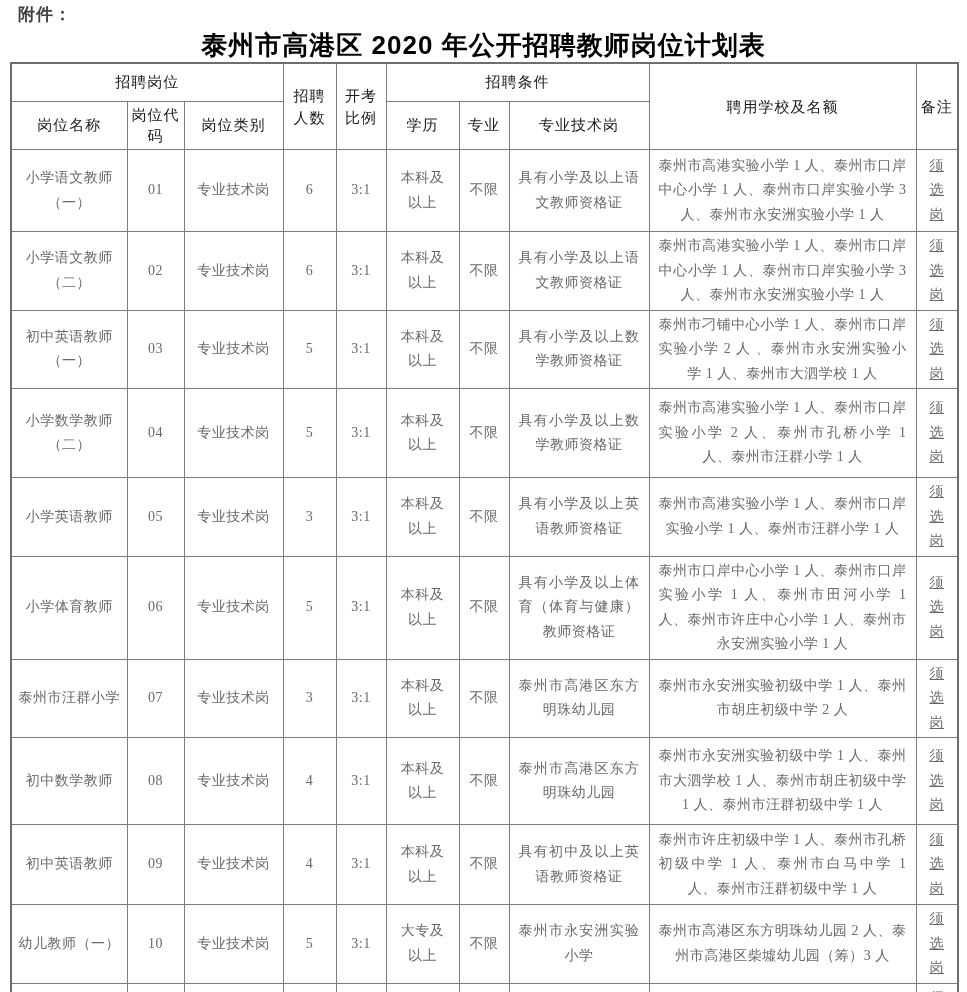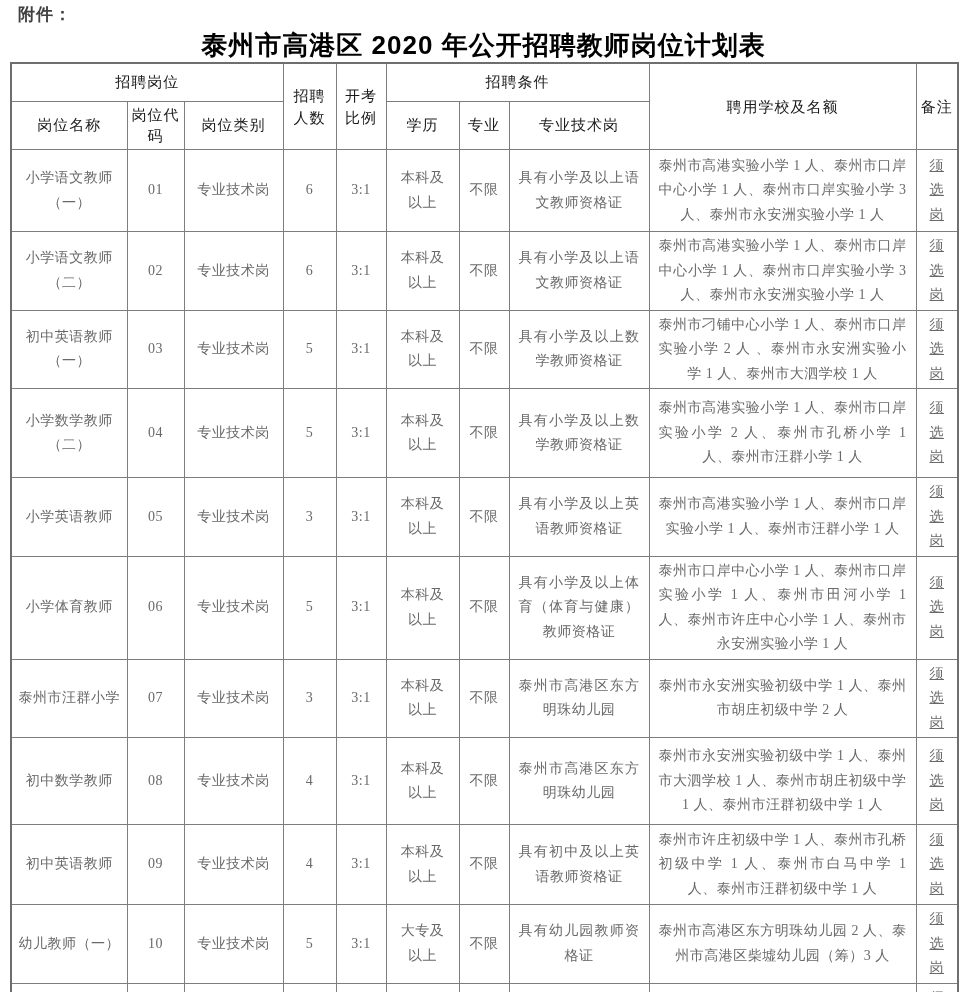--- a/index.html
+++ b/index.html
@@ -245,32 +245,32 @@
     <td class="c-remark">须选岗</td>
   </tr>
         <tr>
     <td class="c-name">幼儿教师（一）</td>
     <td class="c-code">10</td>
     <td class="c-cat">专业技术岗</td>
     <td class="c-count">5</td>
     <td class="c-ratio">3:1</td>
     <td class="c-edu">大专及以上</td>
     <td class="c-major">不限</td>
+    <td class="c-qual">泰州市永安洲实验小学</td>
+    <td class="c-schools">泰州市高港区东方明珠幼儿园 2 人、泰州市高港区柴墟幼儿园（筹）3 人</td>
+    <td class="c-remark">须选岗</td>
+  </tr>
+        <tr>
+    <td class="c-name">幼儿教师（二）</td>
+    <td class="c-code">11</td>
+    <td class="c-cat">专业技术岗</td>
+    <td class="c-count">5</td>
+    <td class="c-ratio">3:1</td>
+    <td class="c-edu">大专及以上</td>
+    <td class="c-major">不限</td>
     <td class="c-qual">具有幼儿园教师资格证</td>
     <td class="c-schools">泰州市高港区东方明珠幼儿园 2 人、泰州市高港区柴墟幼儿园（筹）3 人</td>
     <td class="c-remark">须选岗</td>
   </tr>
-        <tr>
-    <td class="c-name">幼儿教师（二）</td>
-    <td class="c-code">11</td>
-    <td class="c-cat">专业技术岗</td>
-    <td class="c-count">5</td>
-    <td class="c-ratio">3:1</td>
-    <td class="c-edu">大专及以上</td>
-    <td class="c-major">不限</td>
-    <td class="c-qual">具有幼儿园教师资格证</td>
-    <td class="c-schools">泰州市高港区东方明珠幼儿园 2 人、泰州市高港区柴墟幼儿园（筹）3 人</td>
-    <td class="c-remark">须选岗</td>
-  </tr>
       </tbody>
   </table>
 
 </div>
 
 </body></html>

